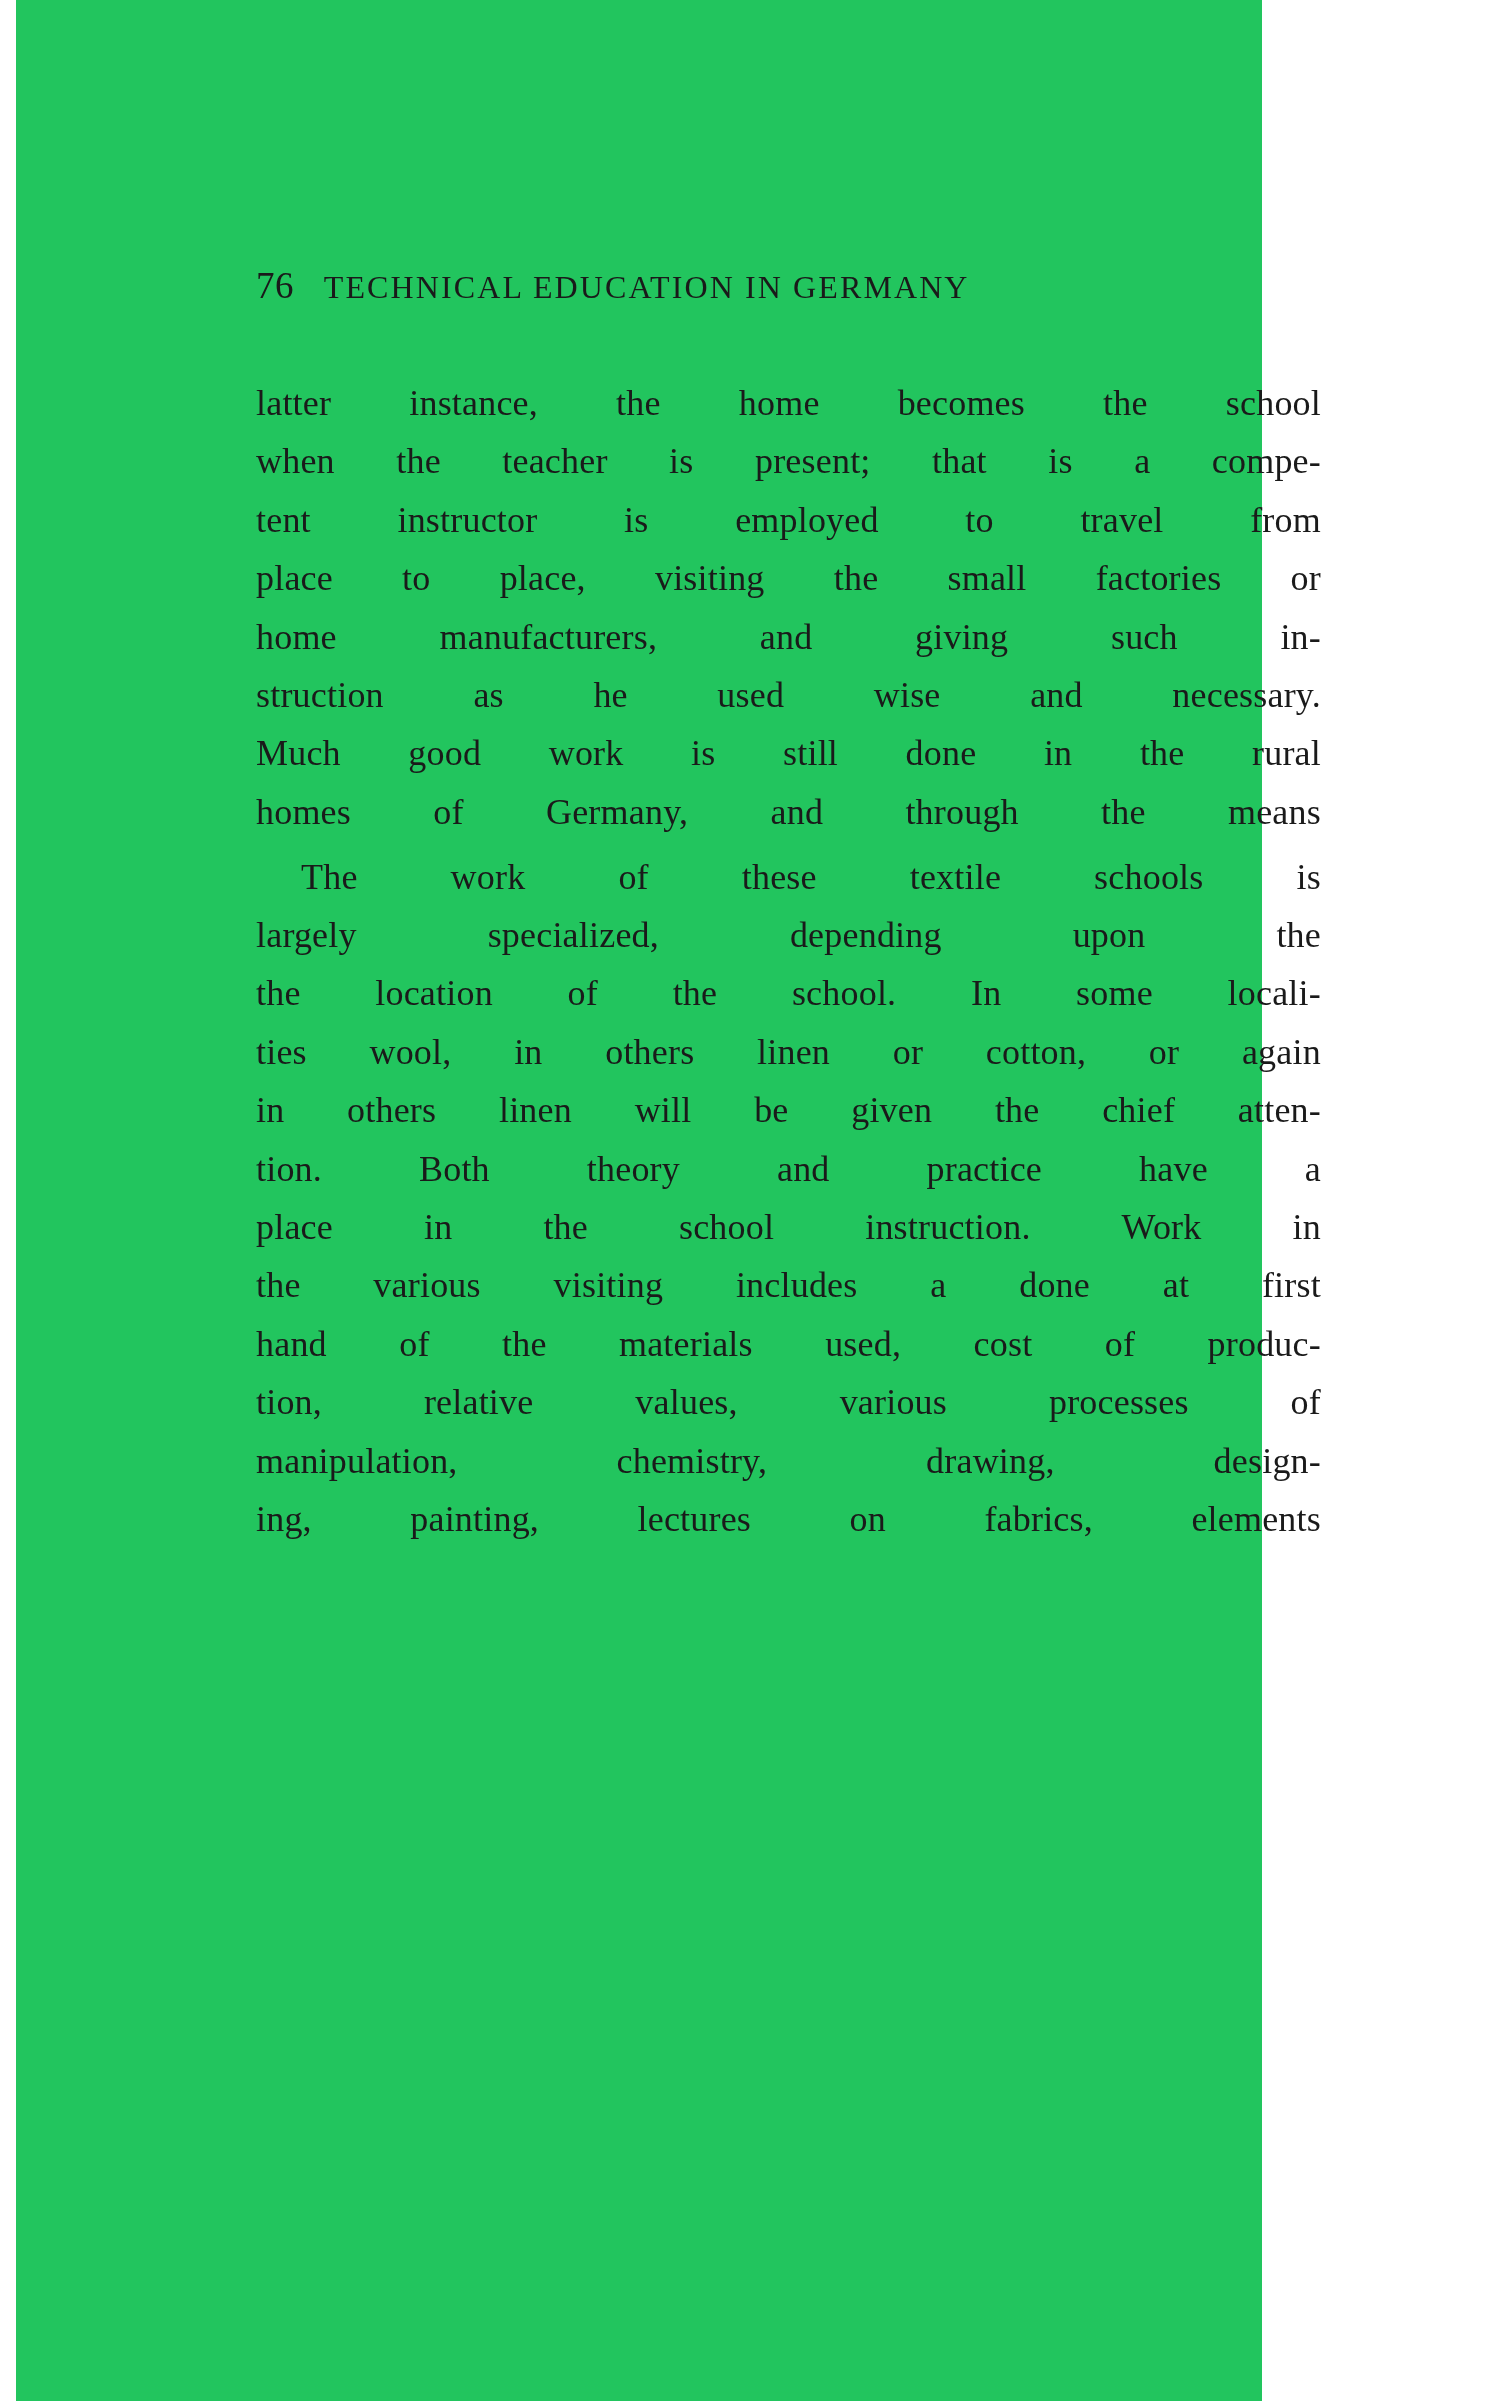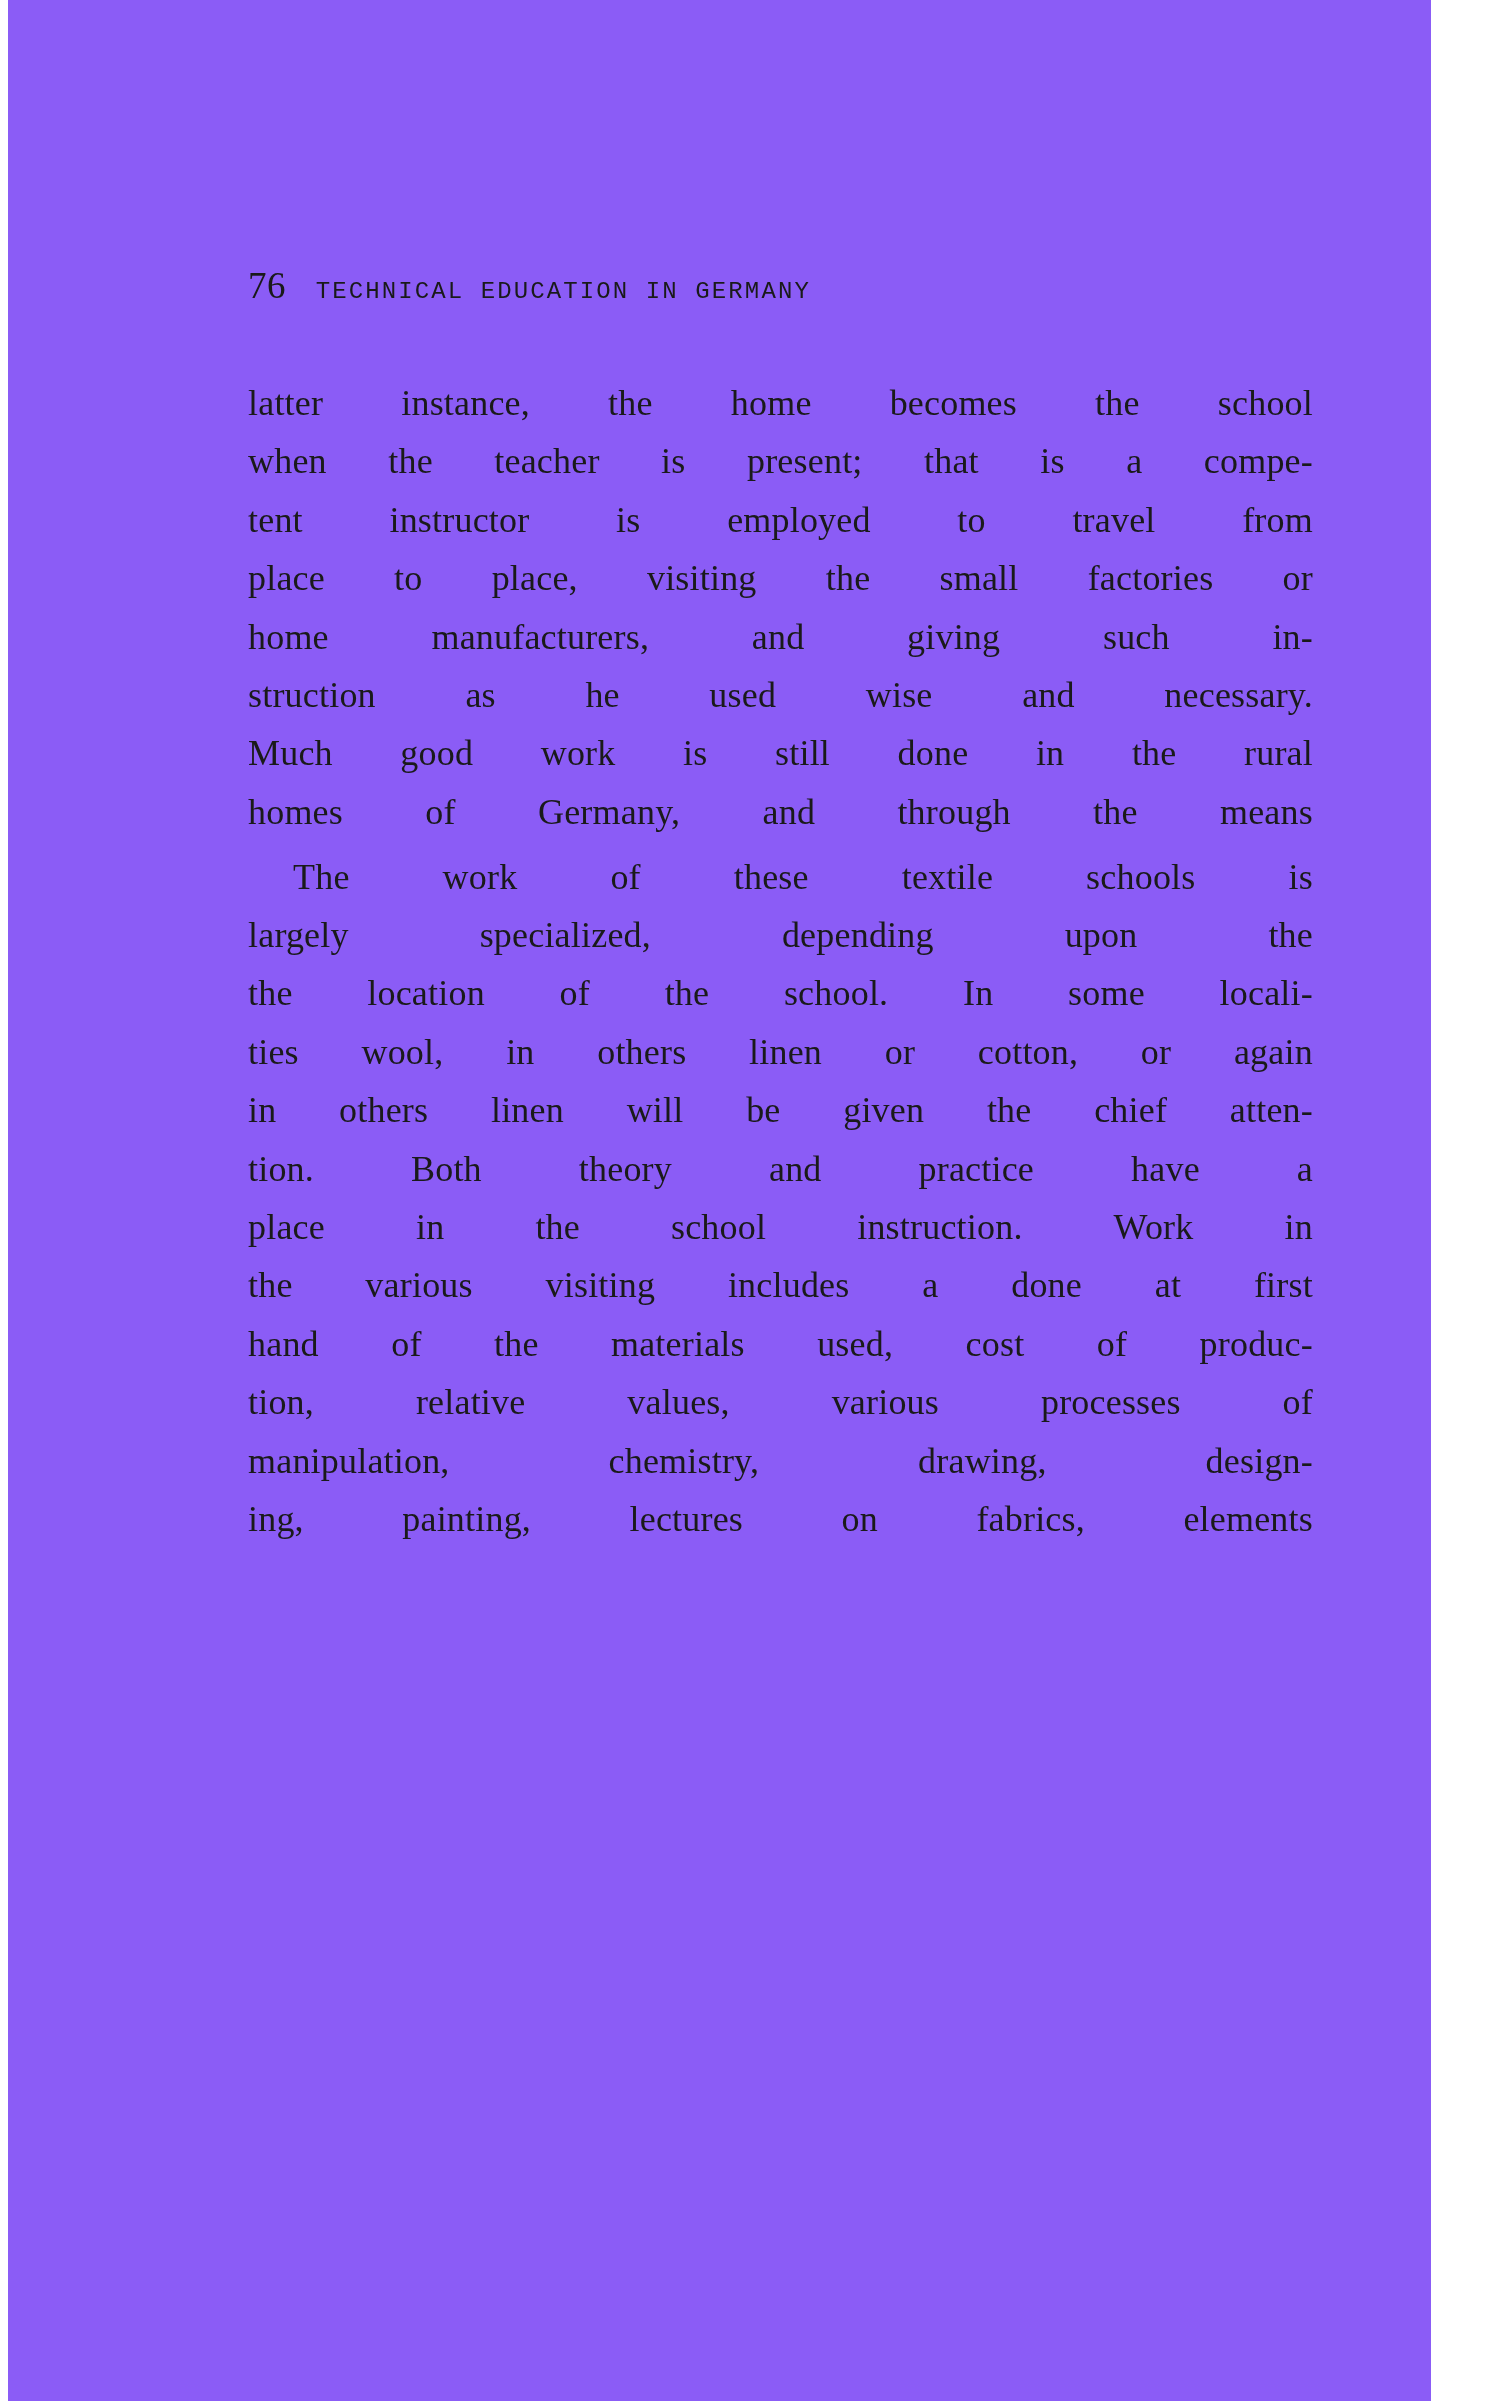--- a/index.html
+++ b/index.html
@@ -11,49 +11,49 @@
     width: 1513px;
     height: 2401px;
     position: relative;
     font-family: "Liberation Serif", serif;
     color: #1a1a1a;
     overflow: hidden;
   }
   .page {
     position: absolute;
     top: 0;
-    left: 8px;
-    width: 1423px;
+    left: 16px;
+    width: 1246px;
     height: 2401px;
-    background: #8b5cf6;
+    background: #22c55e;
   }
   .content {
     position: absolute;
     left: 240px;
     top: 264px;
     width: 1065px;
   }
   .running-head {
     display: flex;
     align-items: baseline;
     margin-bottom: 72px;
     white-space: nowrap;
   }
   .folio {
     font-size: 37px;
     letter-spacing: 0.4px;
     margin-right: 30px;
     font-family: "Liberation Serif", serif;
   }
   .head-title {
-    font-size: 24px;
+    font-size: 32px;
     letter-spacing: 2.1px;
     font-variant: small-caps;
     text-transform: uppercase;
-    font-family: Liberation Mono, monospace;
+    font-family: Liberation Serif, serif;
   }
   
   .line {
     display: block;
     text-align: justify;
     white-space: nowrap;
   }
   .lines {
     font-size: 36px;
     line-height: 1.345;

